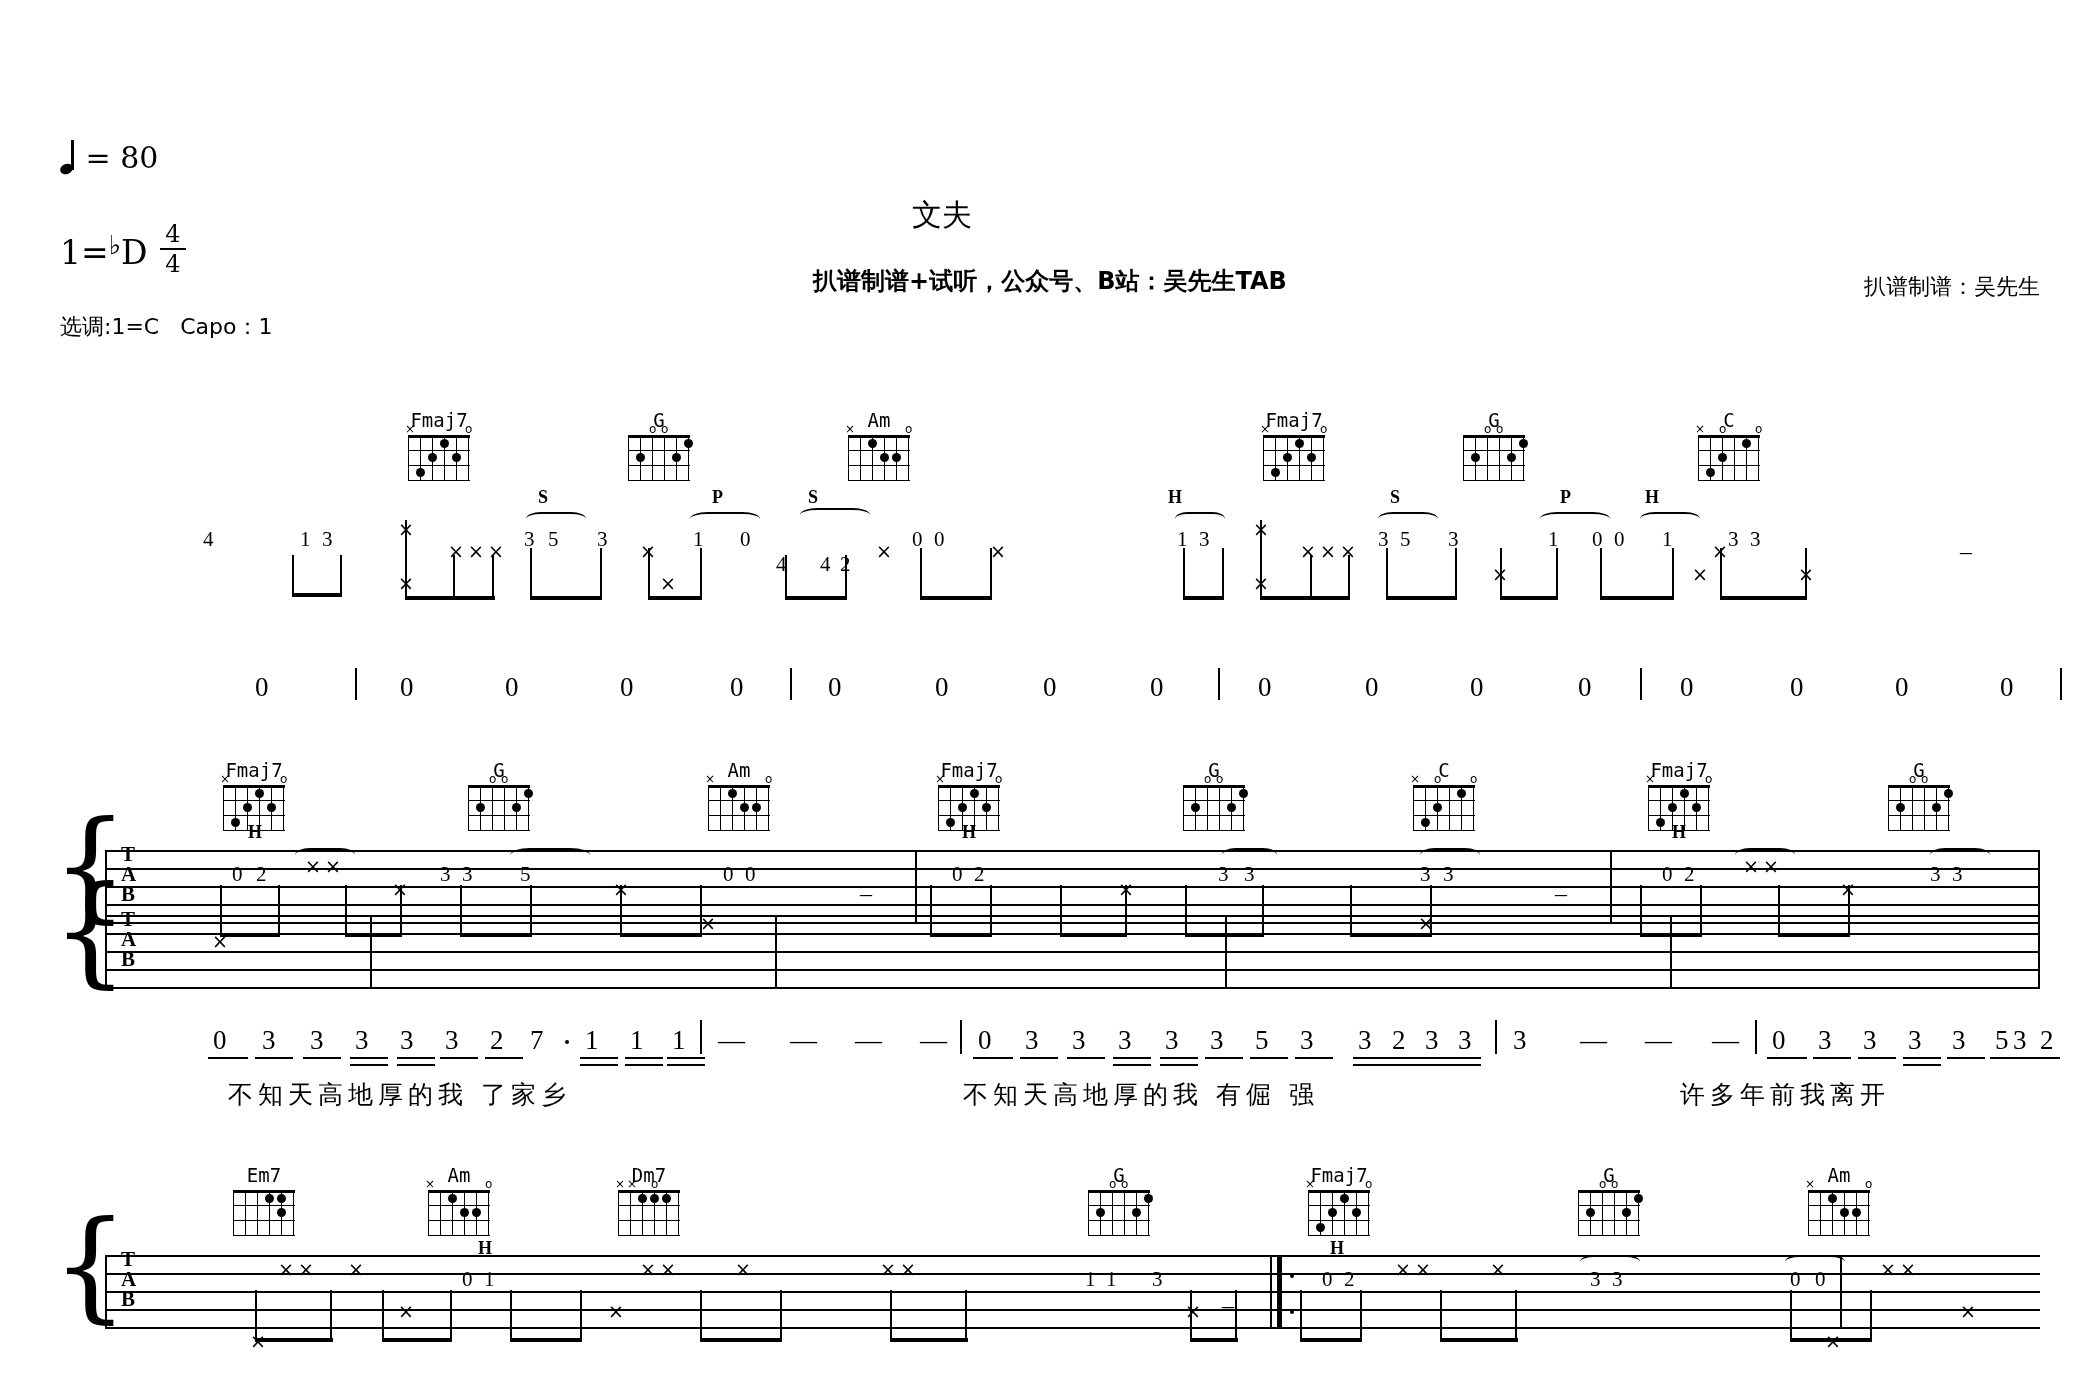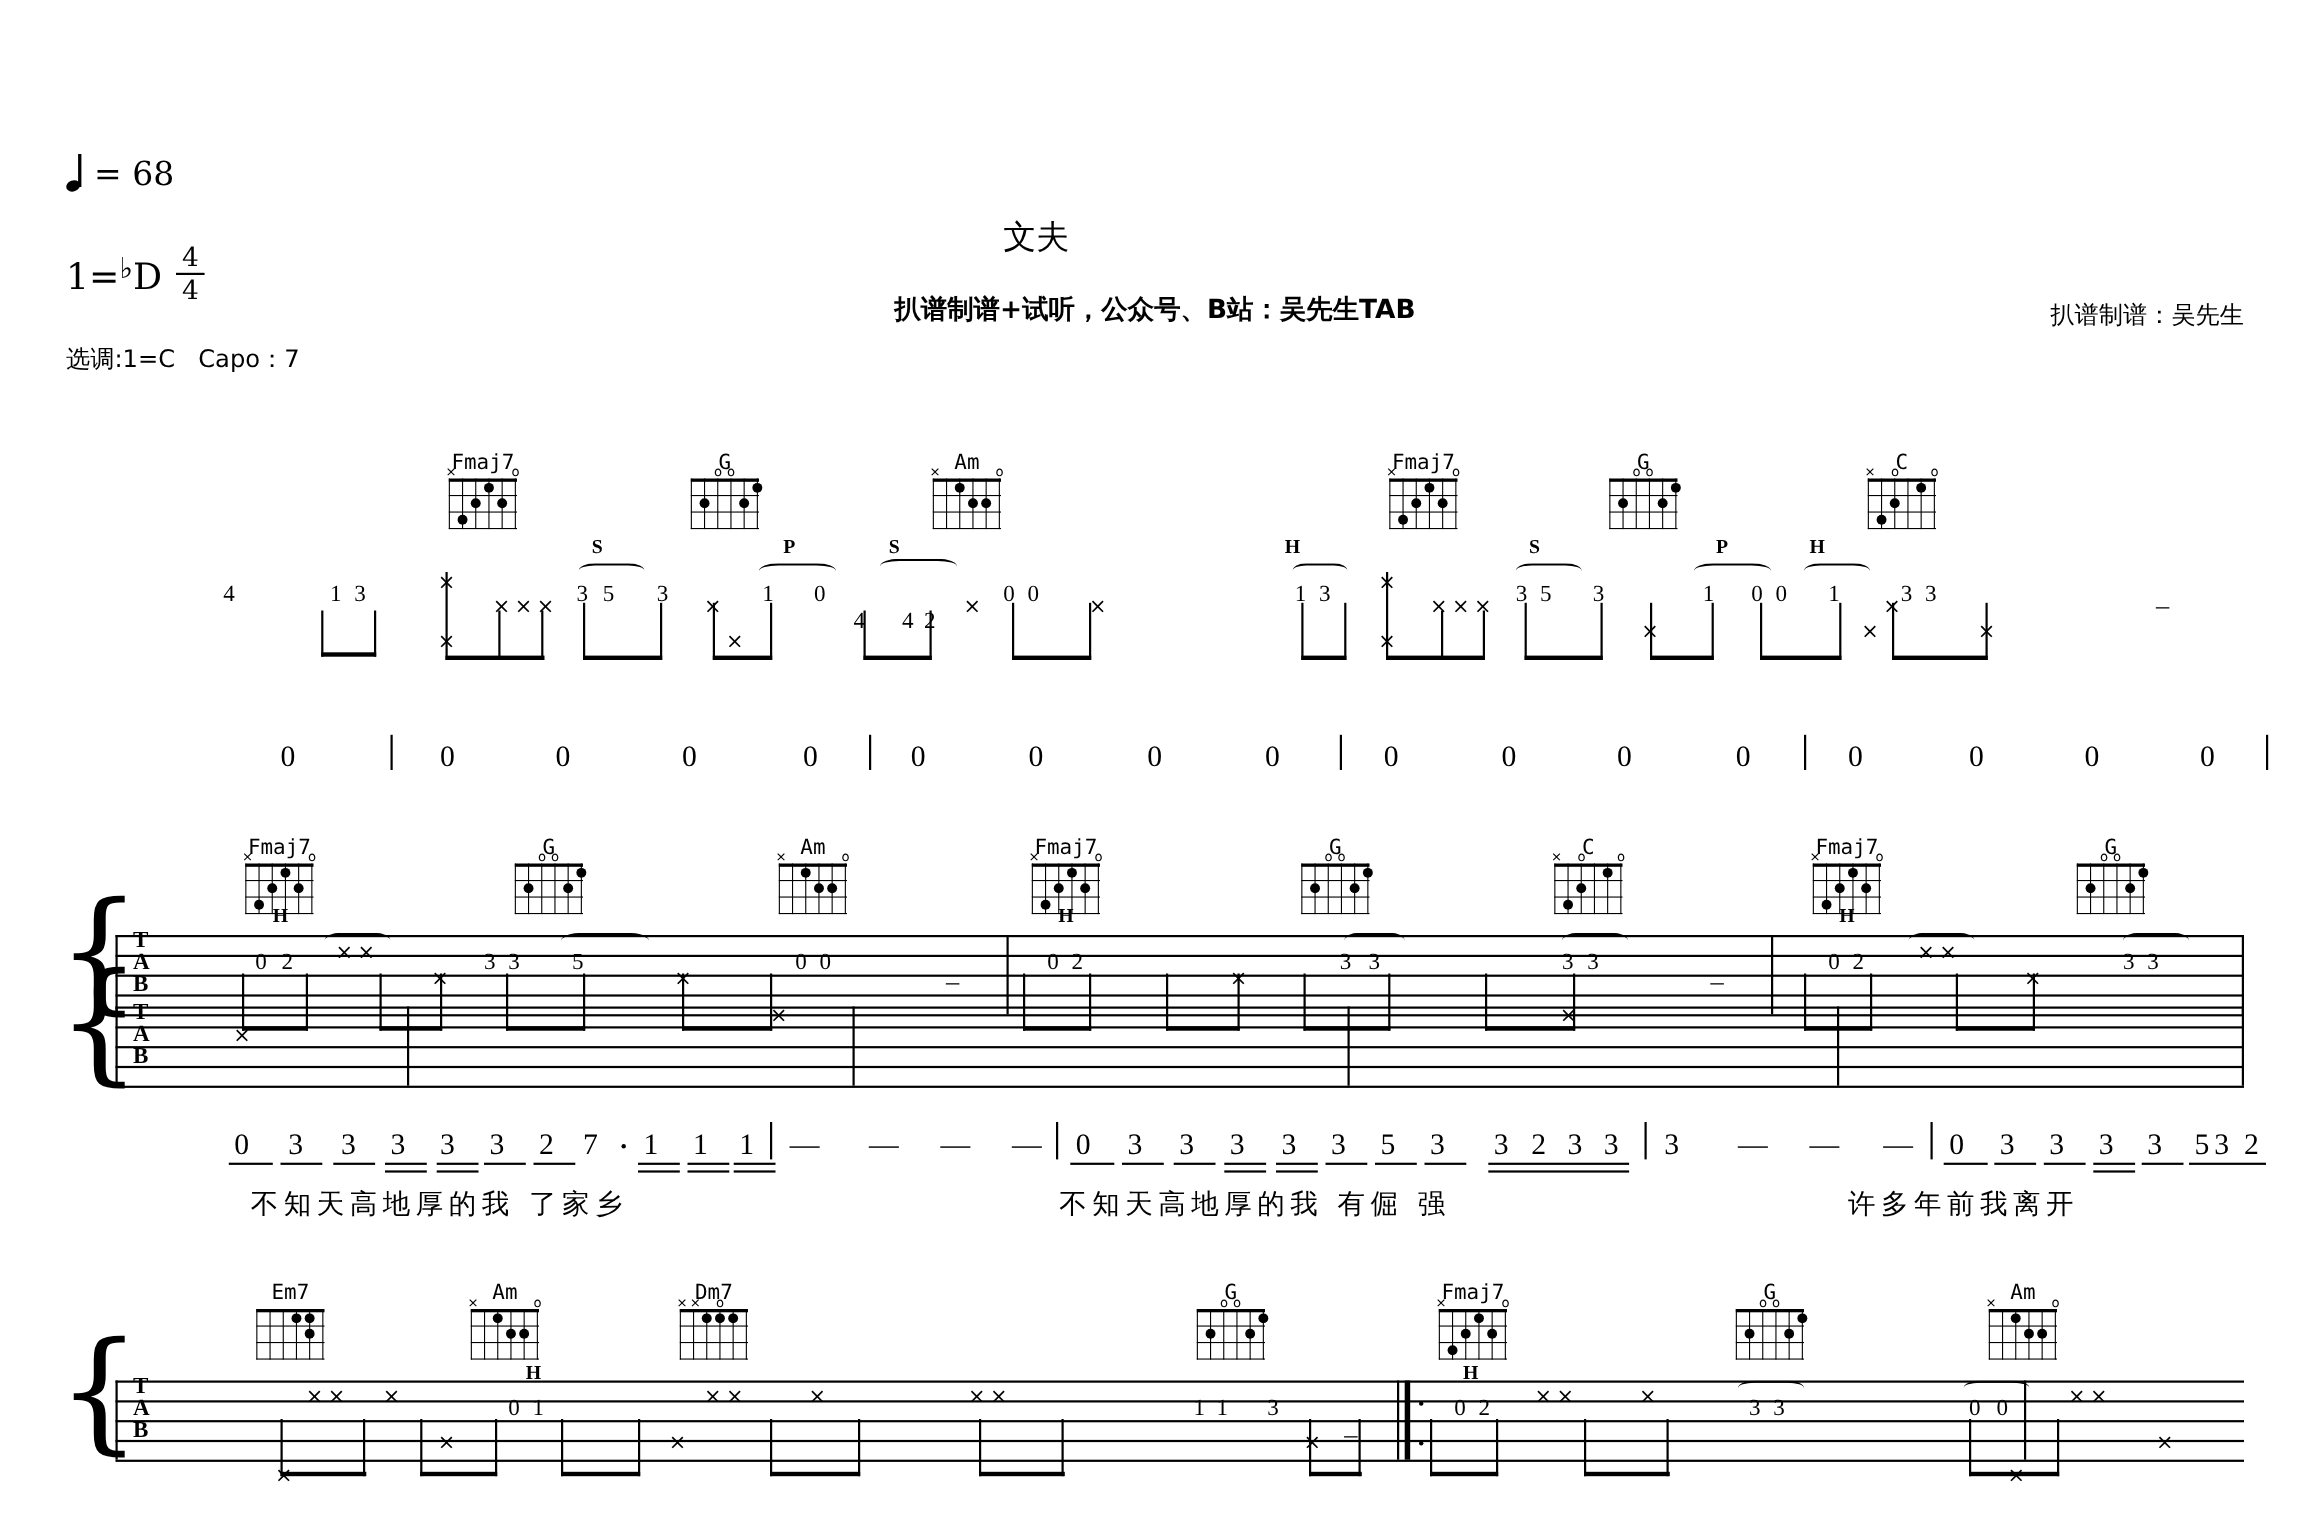--- a/index.html
+++ b/index.html
@@ -78,33 +78,33 @@
   .lyr{position:absolute;font-size:25px;font-family:"DejaVu Sans", sans-serif;}
   .mbar{position:absolute;width:2px;background:#000;}
 </style>
 </head>
 <body>
 
 <div class="sheet">
 
   <div class="tempo">
     <span class="note"><span class="head"></span><span class="stem"></span></span>
-    <span>= 68</span>
+    <span>= 80</span>
   </div>
 
   <div class="keysig">
     <span>1=</span><span class="flat">♭</span><span>D</span>
   </div>
   <div class="timesig">
     <div>4</div>
     <div class="bar"></div>
     <div>4</div>
   </div>
   <div class="optkey">
-    <span>选调:1=C</span>&nbsp;&nbsp;&nbsp;<span>Capo：7</span>
+    <span>选调:1=C</span>&nbsp;&nbsp;&nbsp;<span>Capo：1</span>
   </div>
 
   <div class="composer">文夫</div>
   <div class="promo">扒谱制谱+试听，公众号、B站：吴先生TAB</div>
   <div class="credit">扒谱制谱：吴先生</div>
 
   <div class="system" id="sys1" style="top:400px;height:300px;">
     <div class="brace" style="left:52px;top:480px;">{</div>
     <div class="staff" style="top:515px;height:80px;">
       <div class="line" style="top:0px;"></div>

